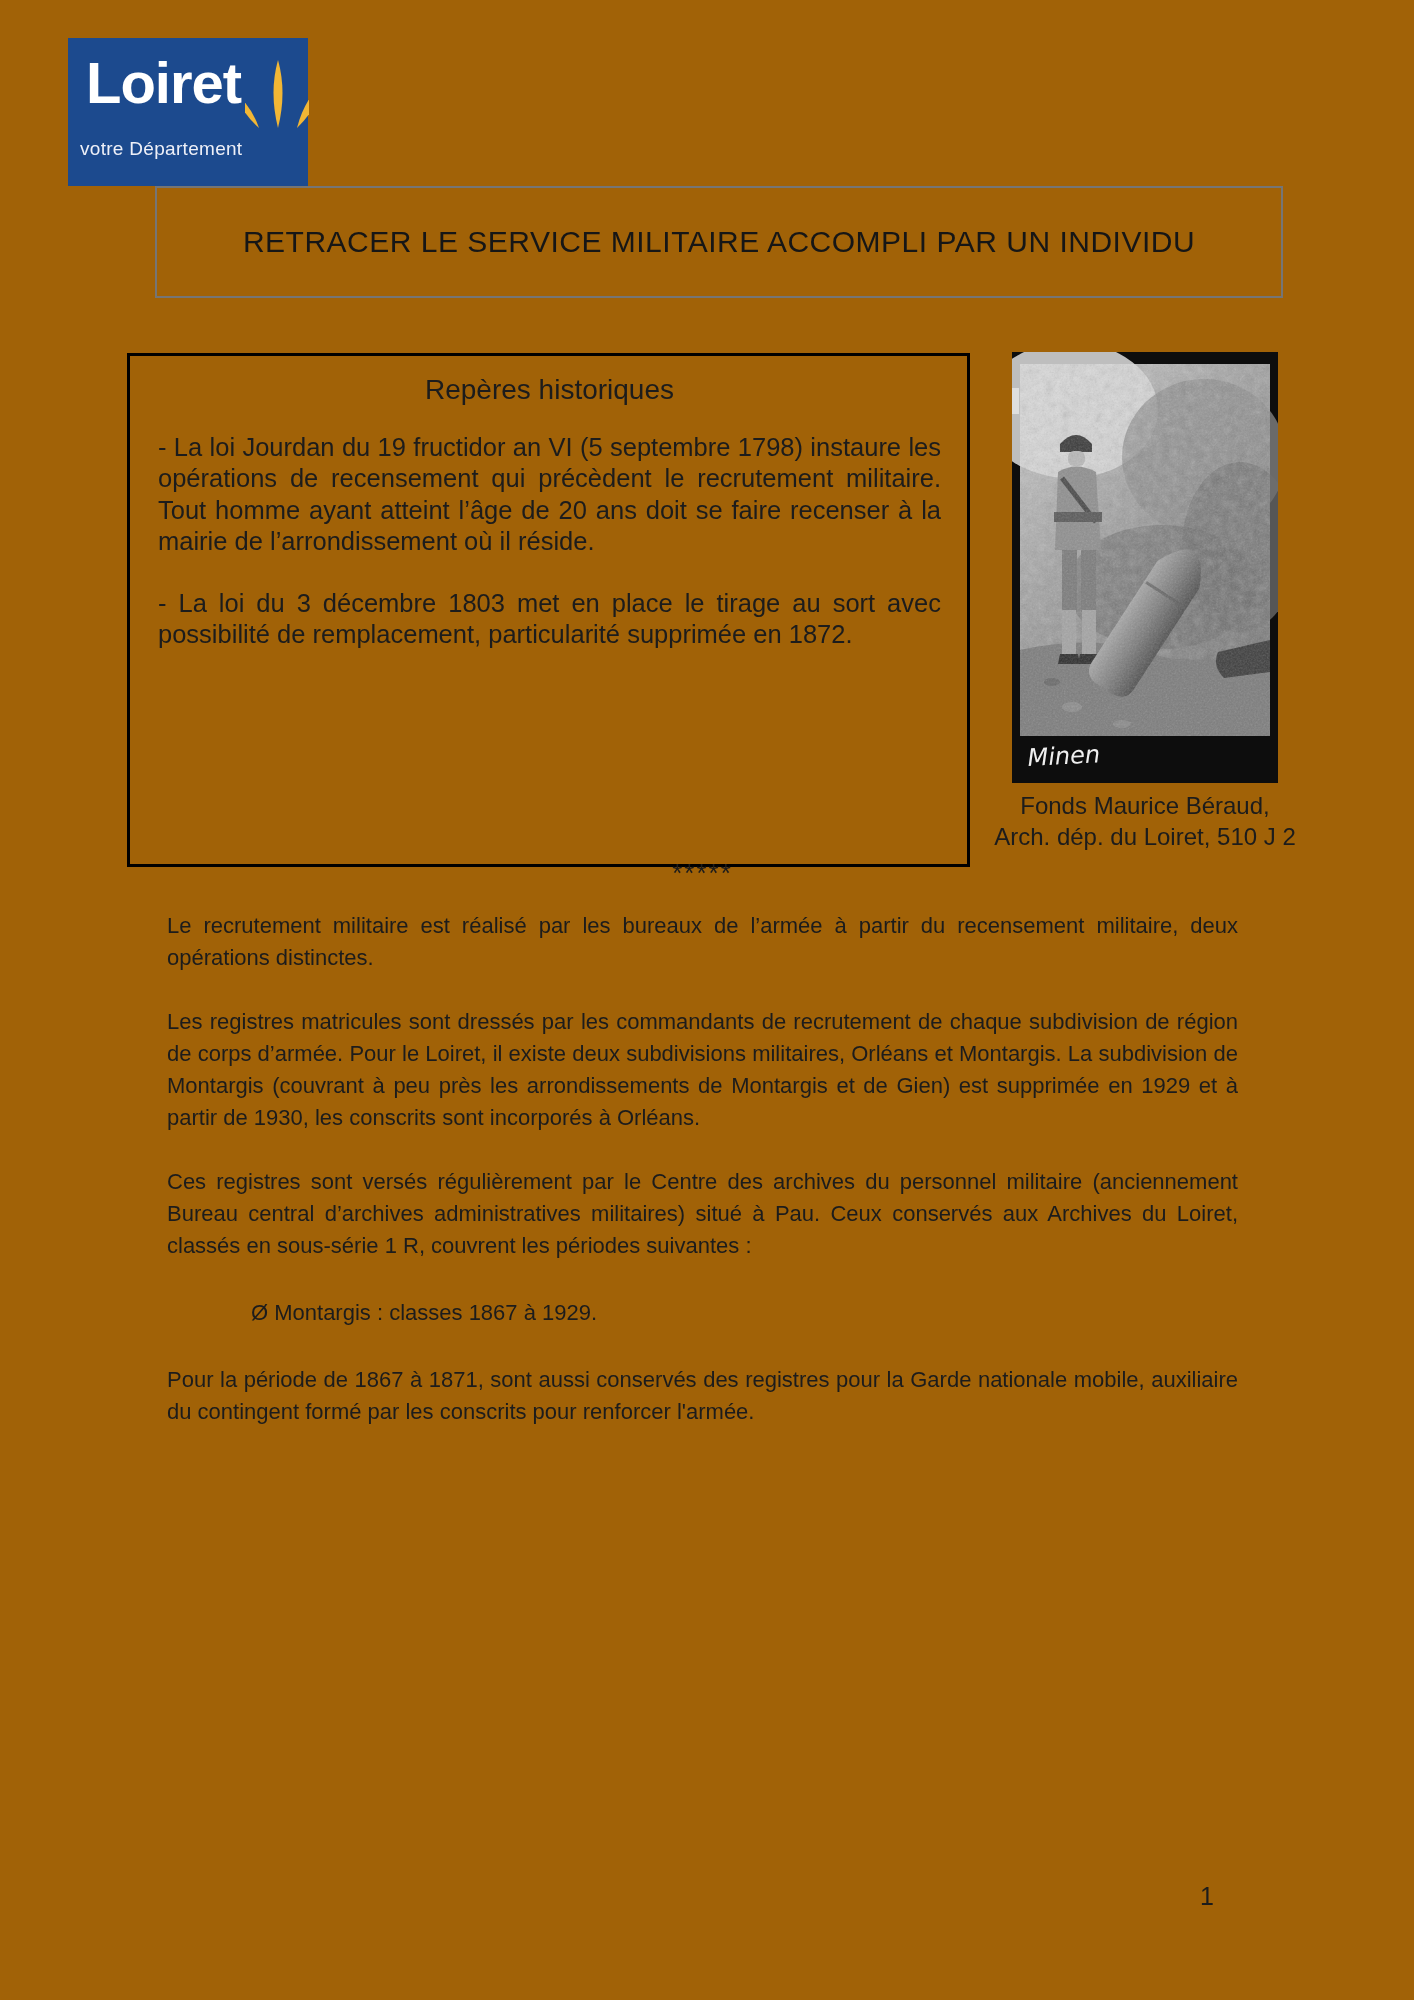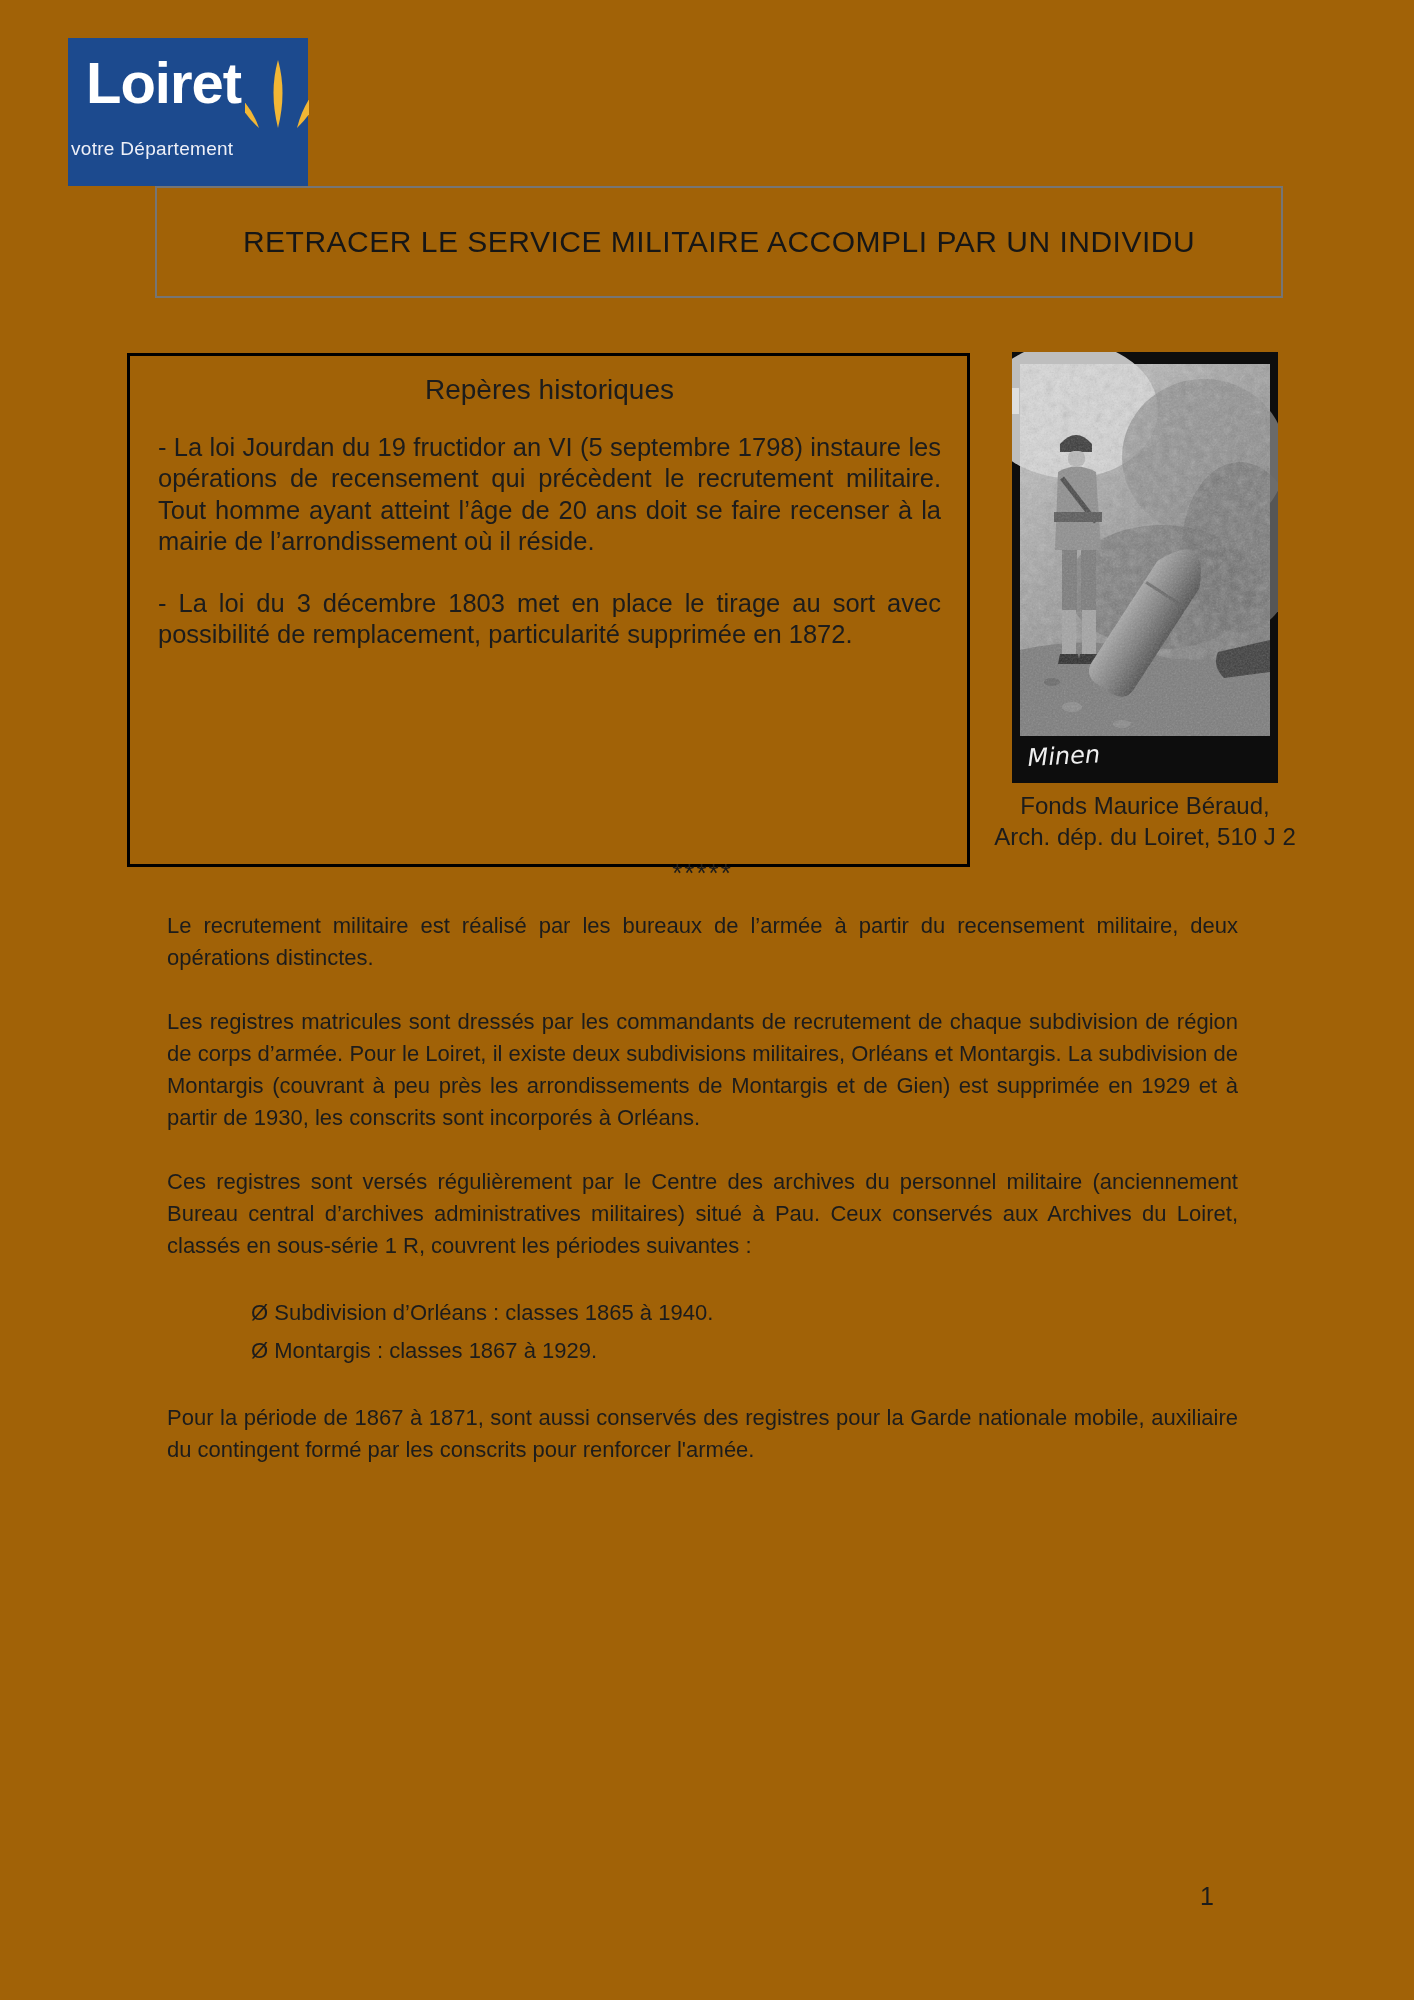--- a/index.html
+++ b/index.html
@@ -5,21 +5,21 @@
   html,body{margin:0;padding:0;background:#ffffff;}
   .page{
     position:relative;width:1414px;height:2000px;background:#a16207;
     font-family:"Liberation Sans",sans-serif;color:#1c1c1c;overflow:hidden;
   }
   
   .logo{position:absolute;left:68px;top:38px;width:240px;height:148px;background:#1c4a8e;}
   .logo-row{display:flex;align-items:flex-start;padding:16px 0 0 18px;}
   .logo-word{font-size:58px;font-weight:bold;color:#ffffff;letter-spacing:-1px;line-height:1;}
   .logo-leaves{margin:4px 0 0 4px;}
-  .logo-sub{font-size:19px;color:#eef0f8;padding-left:3px;margin-top:2px;letter-spacing:0.3px;}
+  .logo-sub{font-size:19px;color:#eef0f8;padding-left:12px;margin-top:2px;letter-spacing:0.3px;}
   
   .title-box{
     position:absolute;left:155px;top:186px;width:1128px;height:112px;
     border:2px solid #757575;display:flex;align-items:center;justify-content:center;
     box-sizing:border-box;
   }
   .title-box span{font-size:30px;letter-spacing:0.5px;color:#161616;}
   
   .history-box{
     position:absolute;left:127px;top:353px;width:843px;height:514px;
@@ -145,21 +145,20 @@
     <div>Arch. dép. du Loiret,  510 J 2</div>
   </div>
 
   <div class="separator">*****</div>
 
   <div class="body-text">
     <p>Le recrutement militaire est réalisé par les bureaux de l’armée à partir du recensement militaire, deux opérations distinctes.</p>
     <p>Les registres matricules sont dressés par les commandants de recrutement de chaque subdivision de région de corps d’armée. Pour le Loiret, il existe deux subdivisions militaires, Orléans et Montargis. La subdivision de Montargis (couvrant à peu près les arrondissements de Montargis et de Gien) est supprimée en 1929 et à partir de 1930, les conscrits sont incorporés à Orléans.</p>
     <p>Ces registres sont versés régulièrement par le Centre des archives du personnel militaire (anciennement Bureau central d’archives administratives militaires) situé à Pau. Ceux conservés aux Archives du Loiret, classés en sous-série 1 R, couvrent les périodes suivantes :</p>
     <div class="bullets">
-      <div>Ø Subdivision d’Orléans : classes 1865 à 1940.</div>
       <div>Ø Montargis : classes 1867 à 1929.</div>
     </div>
     <p>Pour la période de 1867 à 1871, sont aussi conservés des registres pour la Garde nationale mobile, auxiliaire du contingent formé par les conscrits pour renforcer l'armée.</p>
   </div>
 
   <div class="page-number">1</div>
 
 </div>
 
 </body></html>

